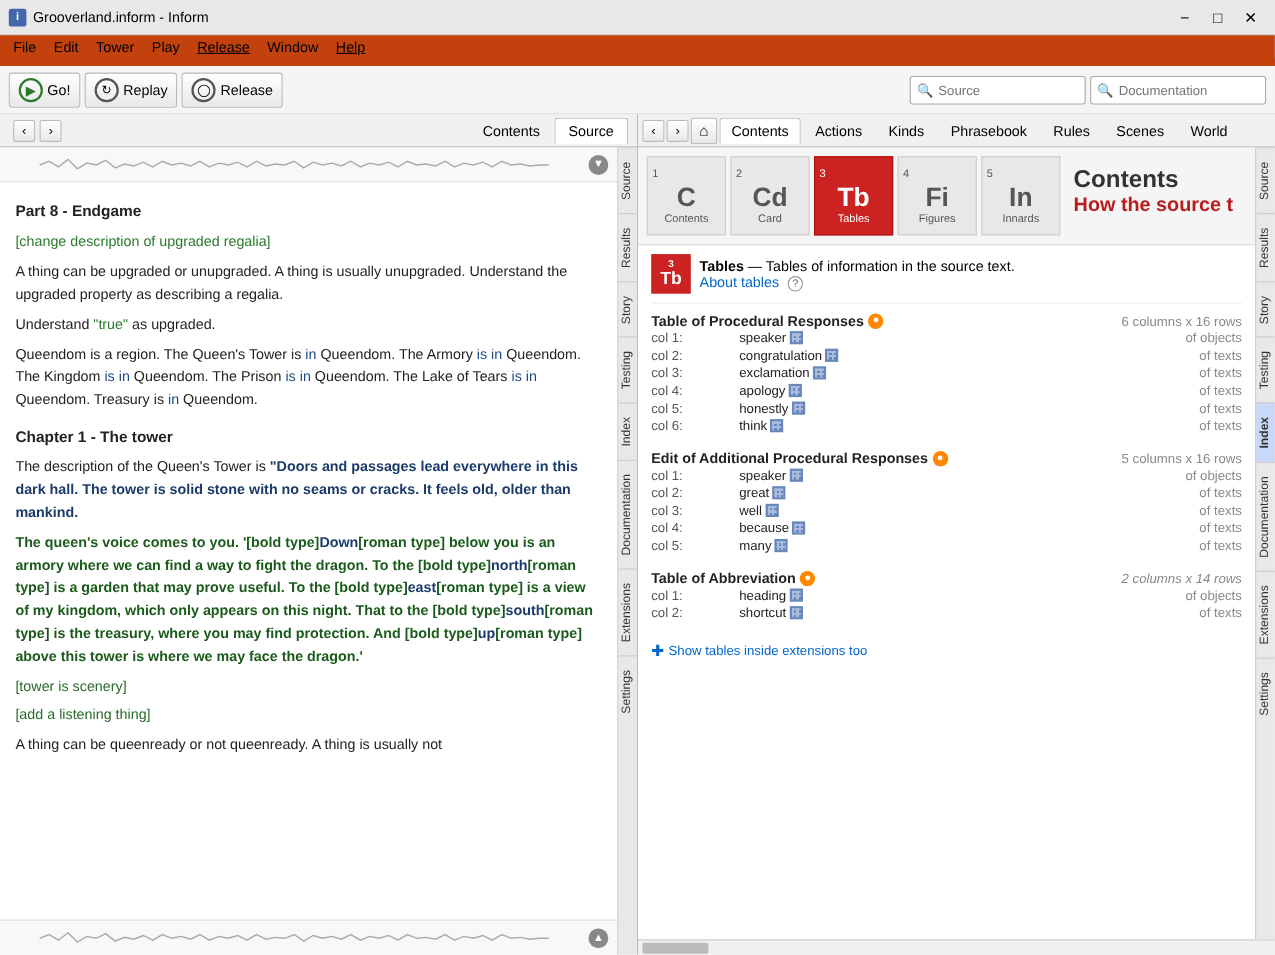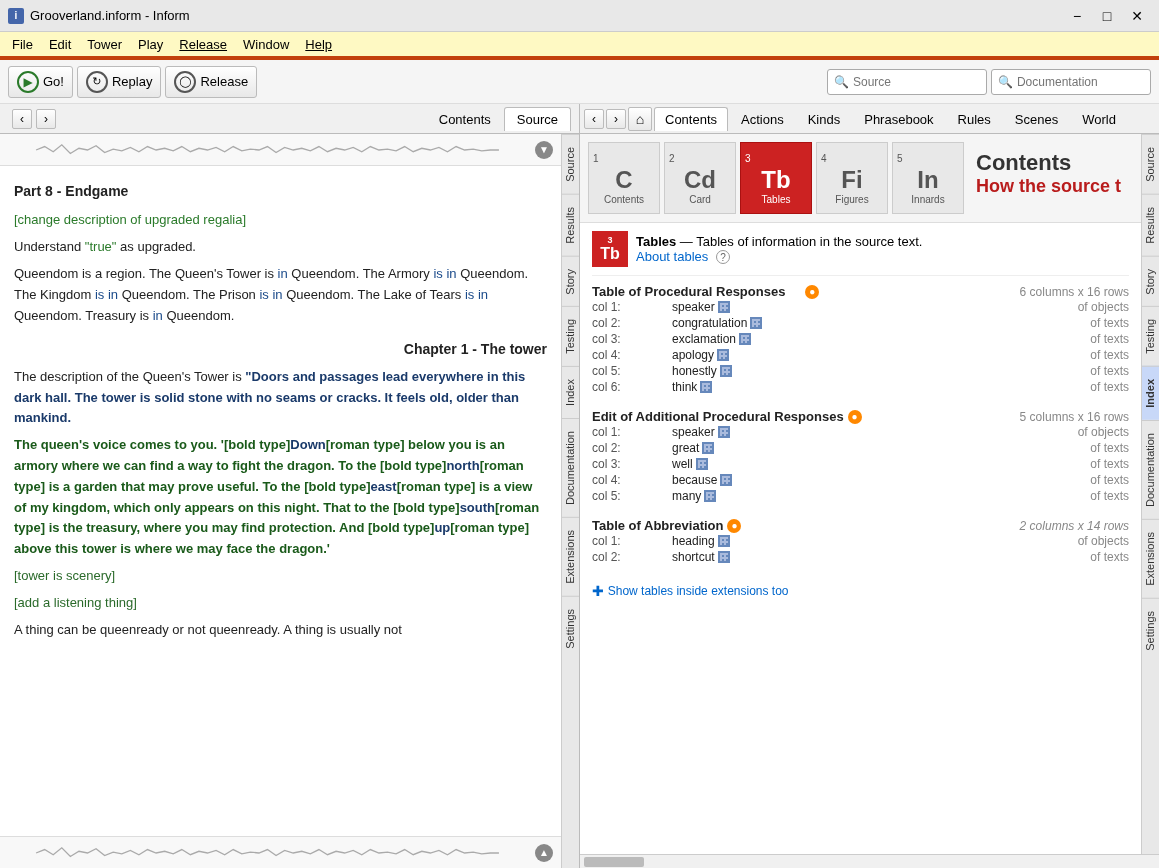--- a/index.html
+++ b/index.html
@@ -17,26 +17,26 @@
     }
     #title-bar .window-controls { display: flex; gap: 2px; }
     .win-btn {
       width: 28px; height: 22px;
       display: flex; align-items: center; justify-content: center;
       font-size: 14px; cursor: pointer; border: none; background: transparent;
     }
 
     
     #menu-bar {
-      background: #fef9c3;
+      background: #c2410c;
       height: 28px;
       display: flex;
       align-items: center;
       padding: 0 4px;
-      border-bottom: 4px solid #c2410c;
+      border-bottom: 7px solid #c2410c;
       text-align: right;
     }
     .menu-item {
       padding: 4px 8px;
       cursor: pointer;
       font-size: 13px;
       color: #000;
     }
     .menu-item.underline { text-decoration: underline; }
 
@@ -355,21 +355,21 @@
       cursor: pointer;
       padding: 4px 0;
       display: flex;
       align-items: center;
       gap: 4px;
     }
 
     
     .part-heading { font-weight: bold; font-size: 14px; margin-bottom: 8px; margin-top: 4px; }
     .green-link { color: #2a7a2a; cursor: pointer; }
-    .chapter-heading { font-weight: bold; font-size: 14px; margin: 12px 0 6px; text-align: right; }
+    .chapter-heading { font-weight: bold; font-size: 14px; margin: 12px 0 6px; }
     .blue-text { color: #1a4a8a; }
     .dark-blue-bold { color: #1a3a6a; font-weight: bold; }
     .dark-green-bold { color: #1a5a1a; font-weight: bold; }
     .bracket-label { color: #2a6a2a; }
     p { margin-bottom: 6px; }
 
     
     ::-webkit-scrollbar { width: 14px; }
     ::-webkit-scrollbar-track { background: #f0f0f0; }
     ::-webkit-scrollbar-thumb { background: #bbb; border-radius: 2px; border: 2px solid #f0f0f0; }
@@ -475,20 +475,21 @@
             <polyline points="0,14 10,10 20,16 30,8 40,18 50,12 60,14 70,9 80,17 90,13 100,15 110,11 120,16 130,10 140,14 150,12 160,15 170,10 180,16 190,12 200,14 210,11 220,16 230,10 240,15 250,13 260,14 270,10 280,17 290,11 300,14 310,12 320,15 330,10 340,16 350,12 360,14 370,11 380,16 390,10 400,14 410,13 420,15 430,10 440,16 450,12 460,14 470,11 480,16 490,10 500,14 510,13 520,15 530,14 540,14" fill="none" stroke="#aaa" stroke-width="1.5"></polyline>
           </svg>
           <div class="waveform-btn" style="background:#888;">▼</div>
         </div>
 
         <div id="left-content">
           <p class="part-heading">Part 8 - Endgame</p>
 
           <p><span class="green-link">[change description of upgraded regalia]</span></p>
 
+          <p>A thing can be upgraded or unupgraded. A thing is usually unupgraded. Understand the upgraded property as describing a regalia.</p>
 
           <p>Understand <span class="green-link">"true"</span> as upgraded.</p>
 
           <p>Queendom is a region. The Queen's Tower is <span class="blue-text">in</span> Queendom. The Armory <span class="blue-text">is in</span> Queendom. The Kingdom <span class="blue-text">is in</span> Queendom. The Prison <span class="blue-text">is in</span> Queendom. The Lake of Tears <span class="blue-text">is in</span> Queendom. Treasury is <span class="blue-text">in</span> Queendom.</p>
 
           <p class="chapter-heading">Chapter 1 - The tower</p>
 
           <p>The description of the Queen's Tower is <span class="dark-blue-bold">"Doors and passages lead everywhere in this dark hall. The tower is solid stone with no seams or cracks. It feels old, older than mankind.</span></p>
 
           <p><span class="dark-green-bold">The queen's voice comes to you. '[bold type]<span class="dark-blue-bold">Down</span>[roman type] below you is an armory where we can find a way to fight the dragon. To the [bold type]<span class="dark-blue-bold">north</span>[roman type] is a garden that may prove useful. To the [bold type]<span class="dark-blue-bold">east</span>[roman type] is a view of my kingdom, which only appears on this night. That to the [bold type]<span class="dark-blue-bold">south</span>[roman type] is the treasury, where you may find protection. And [bold type]<span class="dark-blue-bold">up</span>[roman type] above this tower is where we may face the dragon.'</span></p>
@@ -581,21 +582,21 @@
             <div>
               <div><strong>Tables</strong> — Tables of information in the source text.</div>
               <div>
                 <span class="about-link">About tables</span>
                 <span style="display:inline-block;width:14px;height:14px;border-radius:50%;border:1px solid #999;font-size:10px;text-align:center;line-height:14px;color:#666;margin-left:4px;cursor:pointer;">?</span>
               </div>
             </div>
           </div>
 
           <div class="table-entry">
-            <div style="display:flex;justify-content:space-between;align-items:center;gap:16px;">
+            <div style="display:flex;justify-content:space-between;align-items:center;">
               <span class="table-name">Table of Procedural Responses</span>
               <span class="orange-icon">●</span>
               <span class="table-meta" style="margin-left:auto;">6 columns x 16 rows</span>
             </div>
             <div class="col-row">
               <span class="col-label">col 1:</span>
               <span class="col-value">speaker</span>
               <span class="small-grid-icon"></span>
               <span class="col-type">of objects</span>
             </div>

